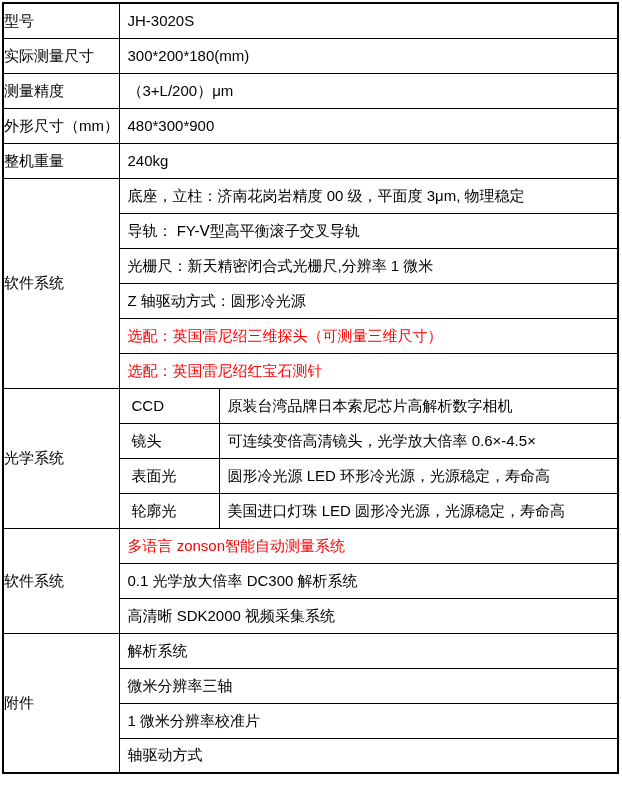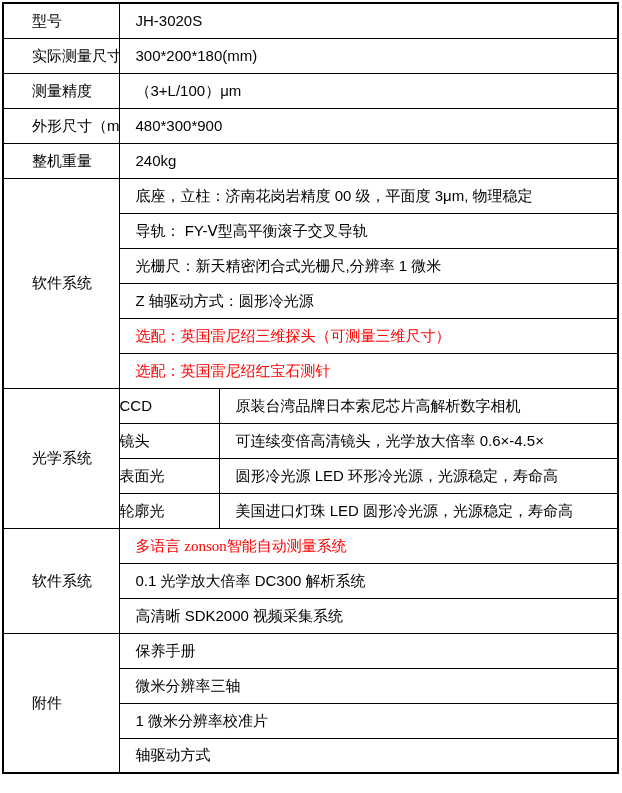--- a/index.html
+++ b/index.html
@@ -21,24 +21,24 @@
     border: 1px solid var(--border-color);
     height: 35px;
     font-size: 15px;
     line-height: 1.2;
     color: #000000;
     padding: 0 6px 0 10px;
     vertical-align: middle;
     white-space: nowrap;
     overflow: hidden;
   }
-  td.c1 { padding-left: 28px; }
-  td.c2 { padding-left: 0; }
-  td.val { padding-left: 16px; }
-  td.red { color: var(--accent-red); font-family: Liberation Serif, serif; }
+  td.c1 { padding-left: 0; }
+  td.c2 { padding-left: 12px; }
+  td.val { padding-left: 8px; }
+  td.red { color: var(--accent-red); }
 </style>
 </head>
 <body>
 
 <table class="spec">
   <colgroup>
     <col style="width:116px">
     <col style="width:100px">
     <col>
   </colgroup>
@@ -47,21 +47,21 @@
     <tr>
       <td class="c1">型号</td>
       <td class="val" colspan="2">JH-3020S</td>
     </tr>
     <tr>
       <td class="c1">实际测量尺寸</td>
       <td class="val" colspan="2">300*200*180(mm)</td>
     </tr>
     <tr>
       <td class="c1">测量精度</td>
-      <td class="val" colspan="2">（3+L/100）μm</td>
+      <td class="val" colspan="2">（3+L/200）μm</td>
     </tr>
     <tr>
       <td class="c1">外形尺寸（mm）</td>
       <td class="val" colspan="2">480*300*900</td>
     </tr>
     <tr>
       <td class="c1">整机重量</td>
       <td class="val" colspan="2">240kg</td>
     </tr>
 
@@ -109,21 +109,21 @@
     </tr>
     <tr>
       <td class="val" colspan="2">0.1 光学放大倍率 DC300 解析系统</td>
     </tr>
     <tr>
       <td class="val" colspan="2">高清晰 SDK2000 视频采集系统</td>
     </tr>
 
     <tr>
       <td class="c1" rowspan="4">附件</td>
-      <td class="val" colspan="2">保养手册</td>
+      <td class="val" colspan="2">解析系统</td>
     </tr>
     <tr>
       <td class="val" colspan="2">微米分辨率三轴</td>
     </tr>
     <tr>
       <td class="val" colspan="2">1 微米分辨率校准片</td>
     </tr>
     <tr>
       <td class="val" colspan="2">轴驱动方式</td>
     </tr>

